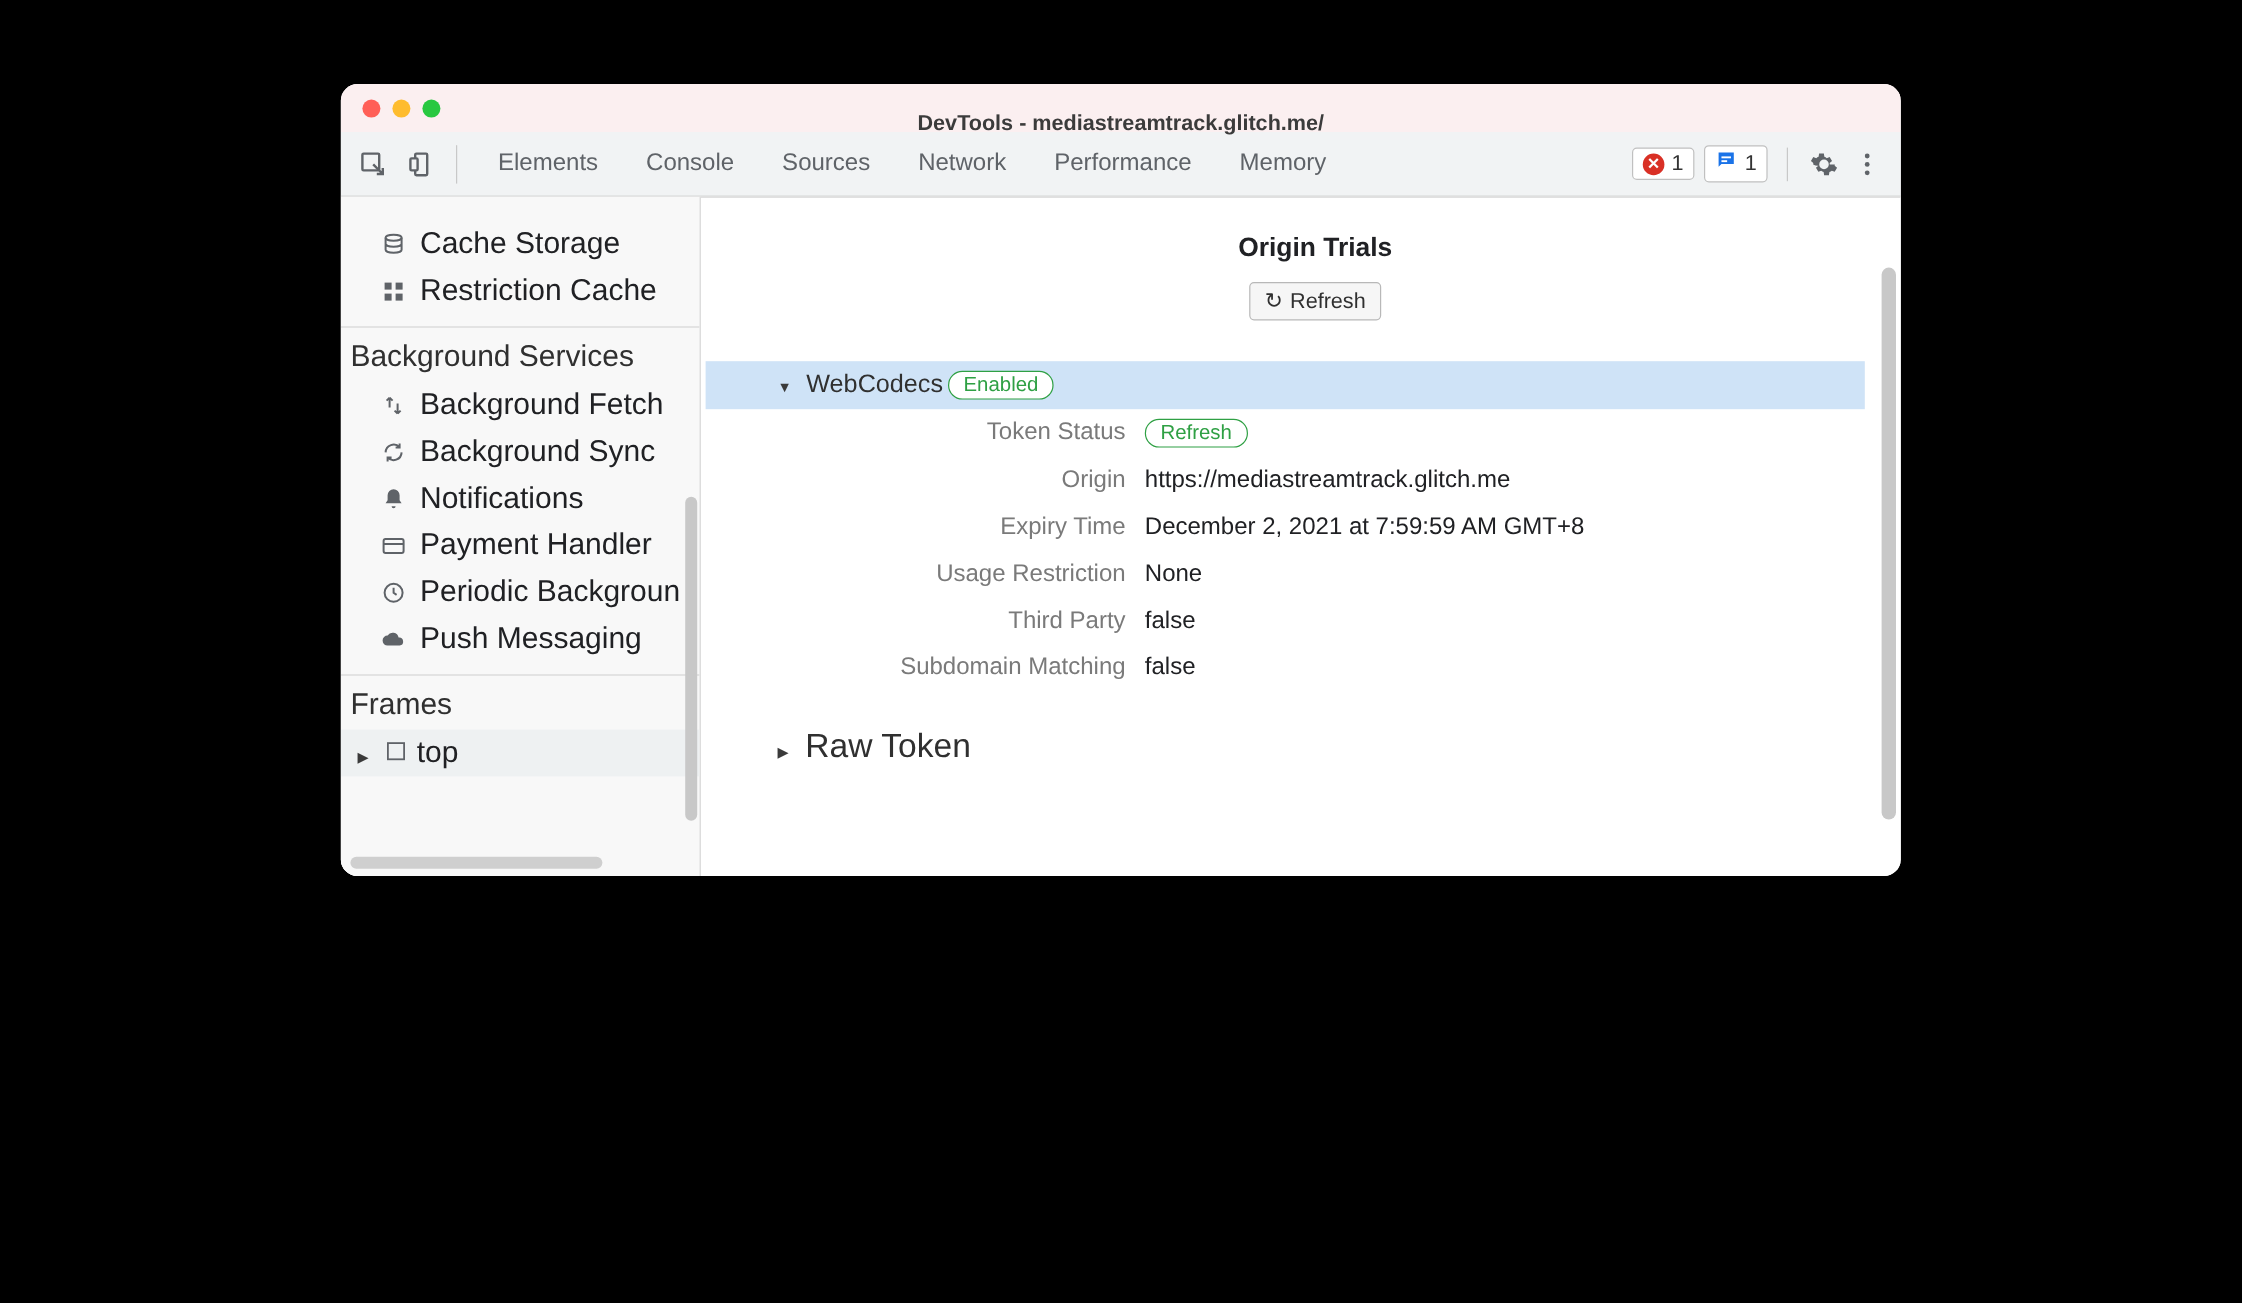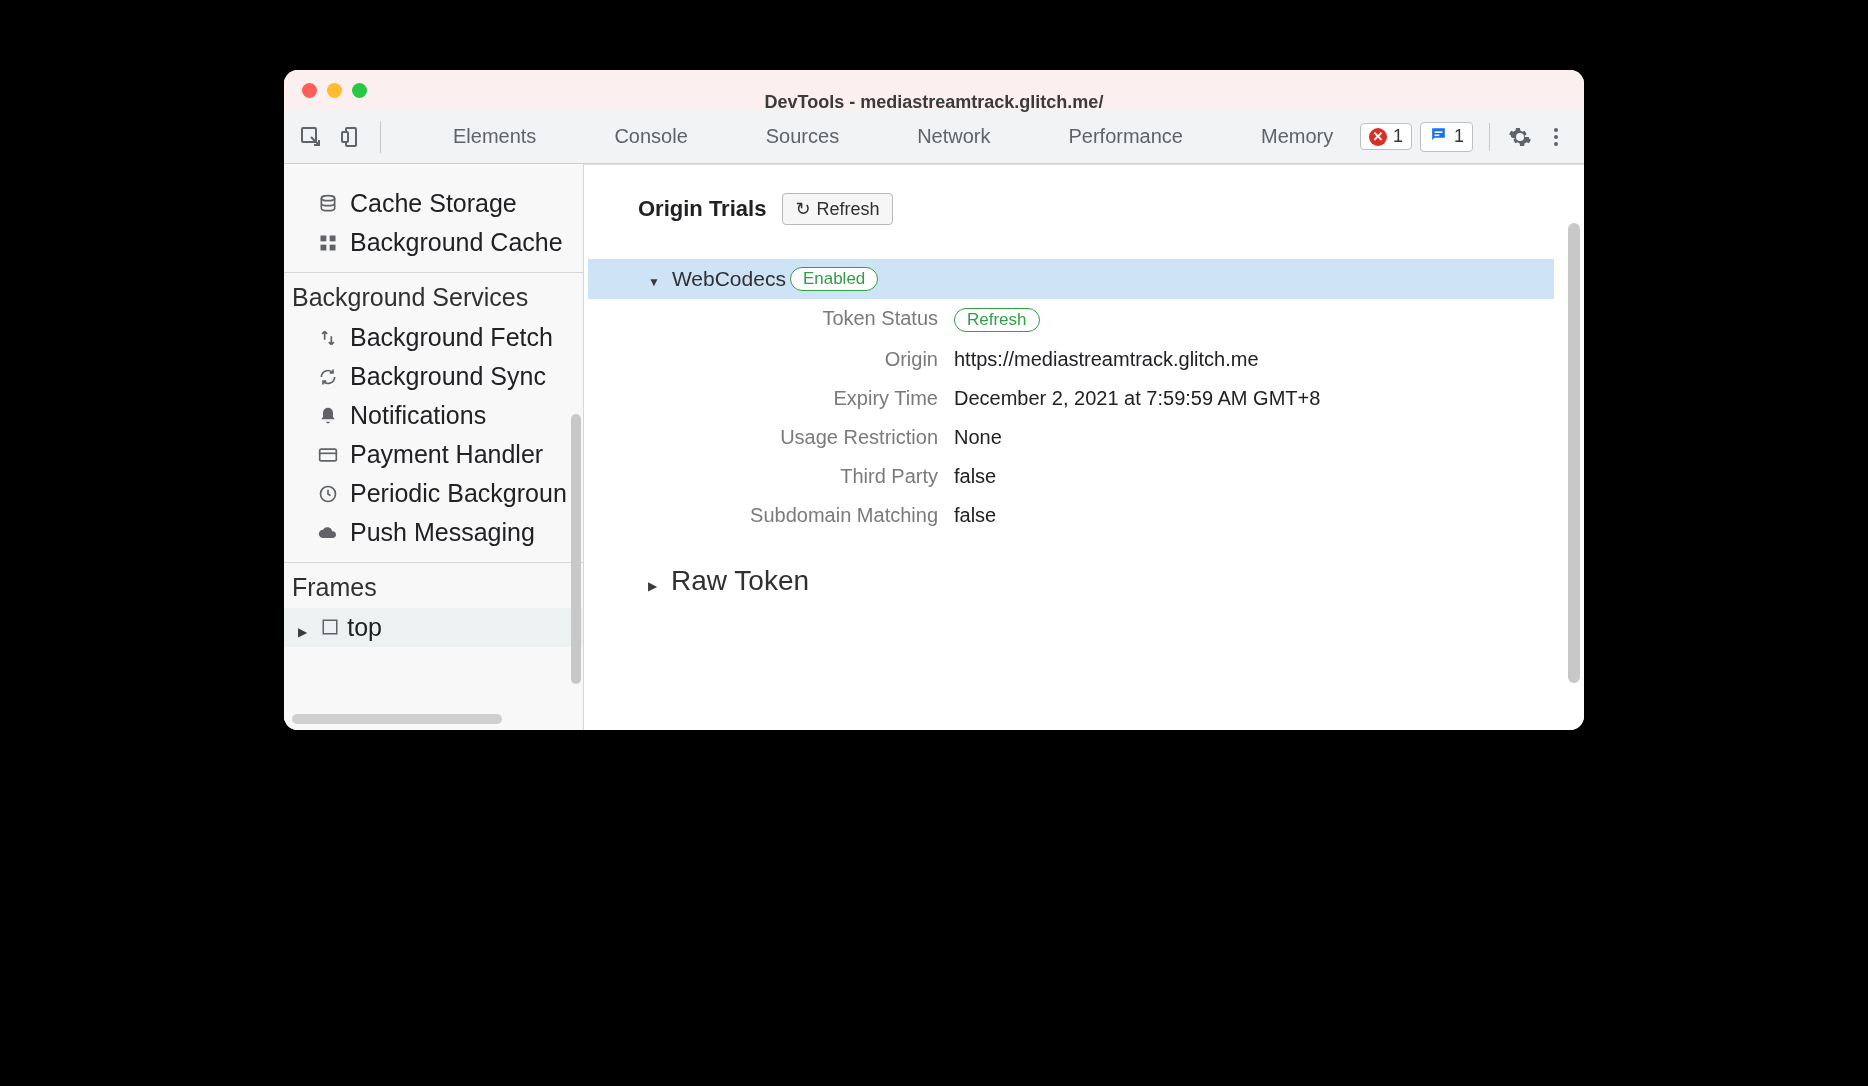--- a/index.html
+++ b/index.html
@@ -74,21 +74,20 @@
     }
     .tabs {
       display: flex;
       gap: 40px;
       padding-left: 28px;
     }
     .tab {
       font-size: 20px;
       color: #5f6368;
       cursor: pointer;
-      margin-left: 38px;
     }
     .toolbar-right {
       margin-left: auto;
       display: flex;
       align-items: center;
       gap: 8px;
     }
     .badge-box {
       border: 1px solid #c0c0c0;
       border-radius: 4px;
@@ -176,20 +175,21 @@
       position: relative;
       padding: 28px 30px 20px 54px;
       overflow: hidden;
       border-top: 1px solid #e0e0e0;
     }
     .main-head {
       display: flex;
       align-items: center;
       gap: 16px;
       margin-bottom: 34px;
+      flex-direction: column;
     }
     .main-head h2 {
       font-size: 22px;
       font-weight: 700;
       color: #202124;
     }
     .refresh-btn {
       border: 1px solid #b8b8b8;
       background: #f6f6f6;
       border-radius: 4px;
@@ -337,21 +337,21 @@
       </div>
       <div class="item">
         <span class="icn">
             <svg width="20" height="20" viewBox="0 0 24 24" fill="currentColor">
               <rect x="3" y="3" width="7" height="7"></rect>
               <rect x="14" y="3" width="7" height="7"></rect>
               <rect x="3" y="14" width="7" height="7"></rect>
               <rect x="14" y="14" width="7" height="7"></rect>
             </svg>
           </span>
-        <span>Background Cache</span>
+        <span>Restriction Cache</span>
       </div>
 
       <div class="section-heading">Background Services</div>
 
       <div class="item">
         <span class="icn">
             <svg width="20" height="20" viewBox="0 0 24 24" fill="none" stroke="currentColor" stroke-width="2">
               <path d="M8 4v10M8 4l-3 3M8 4l3 3M16 20V10M16 20l-3-3M16 20l3-3"></path>
             </svg>
           </span>

